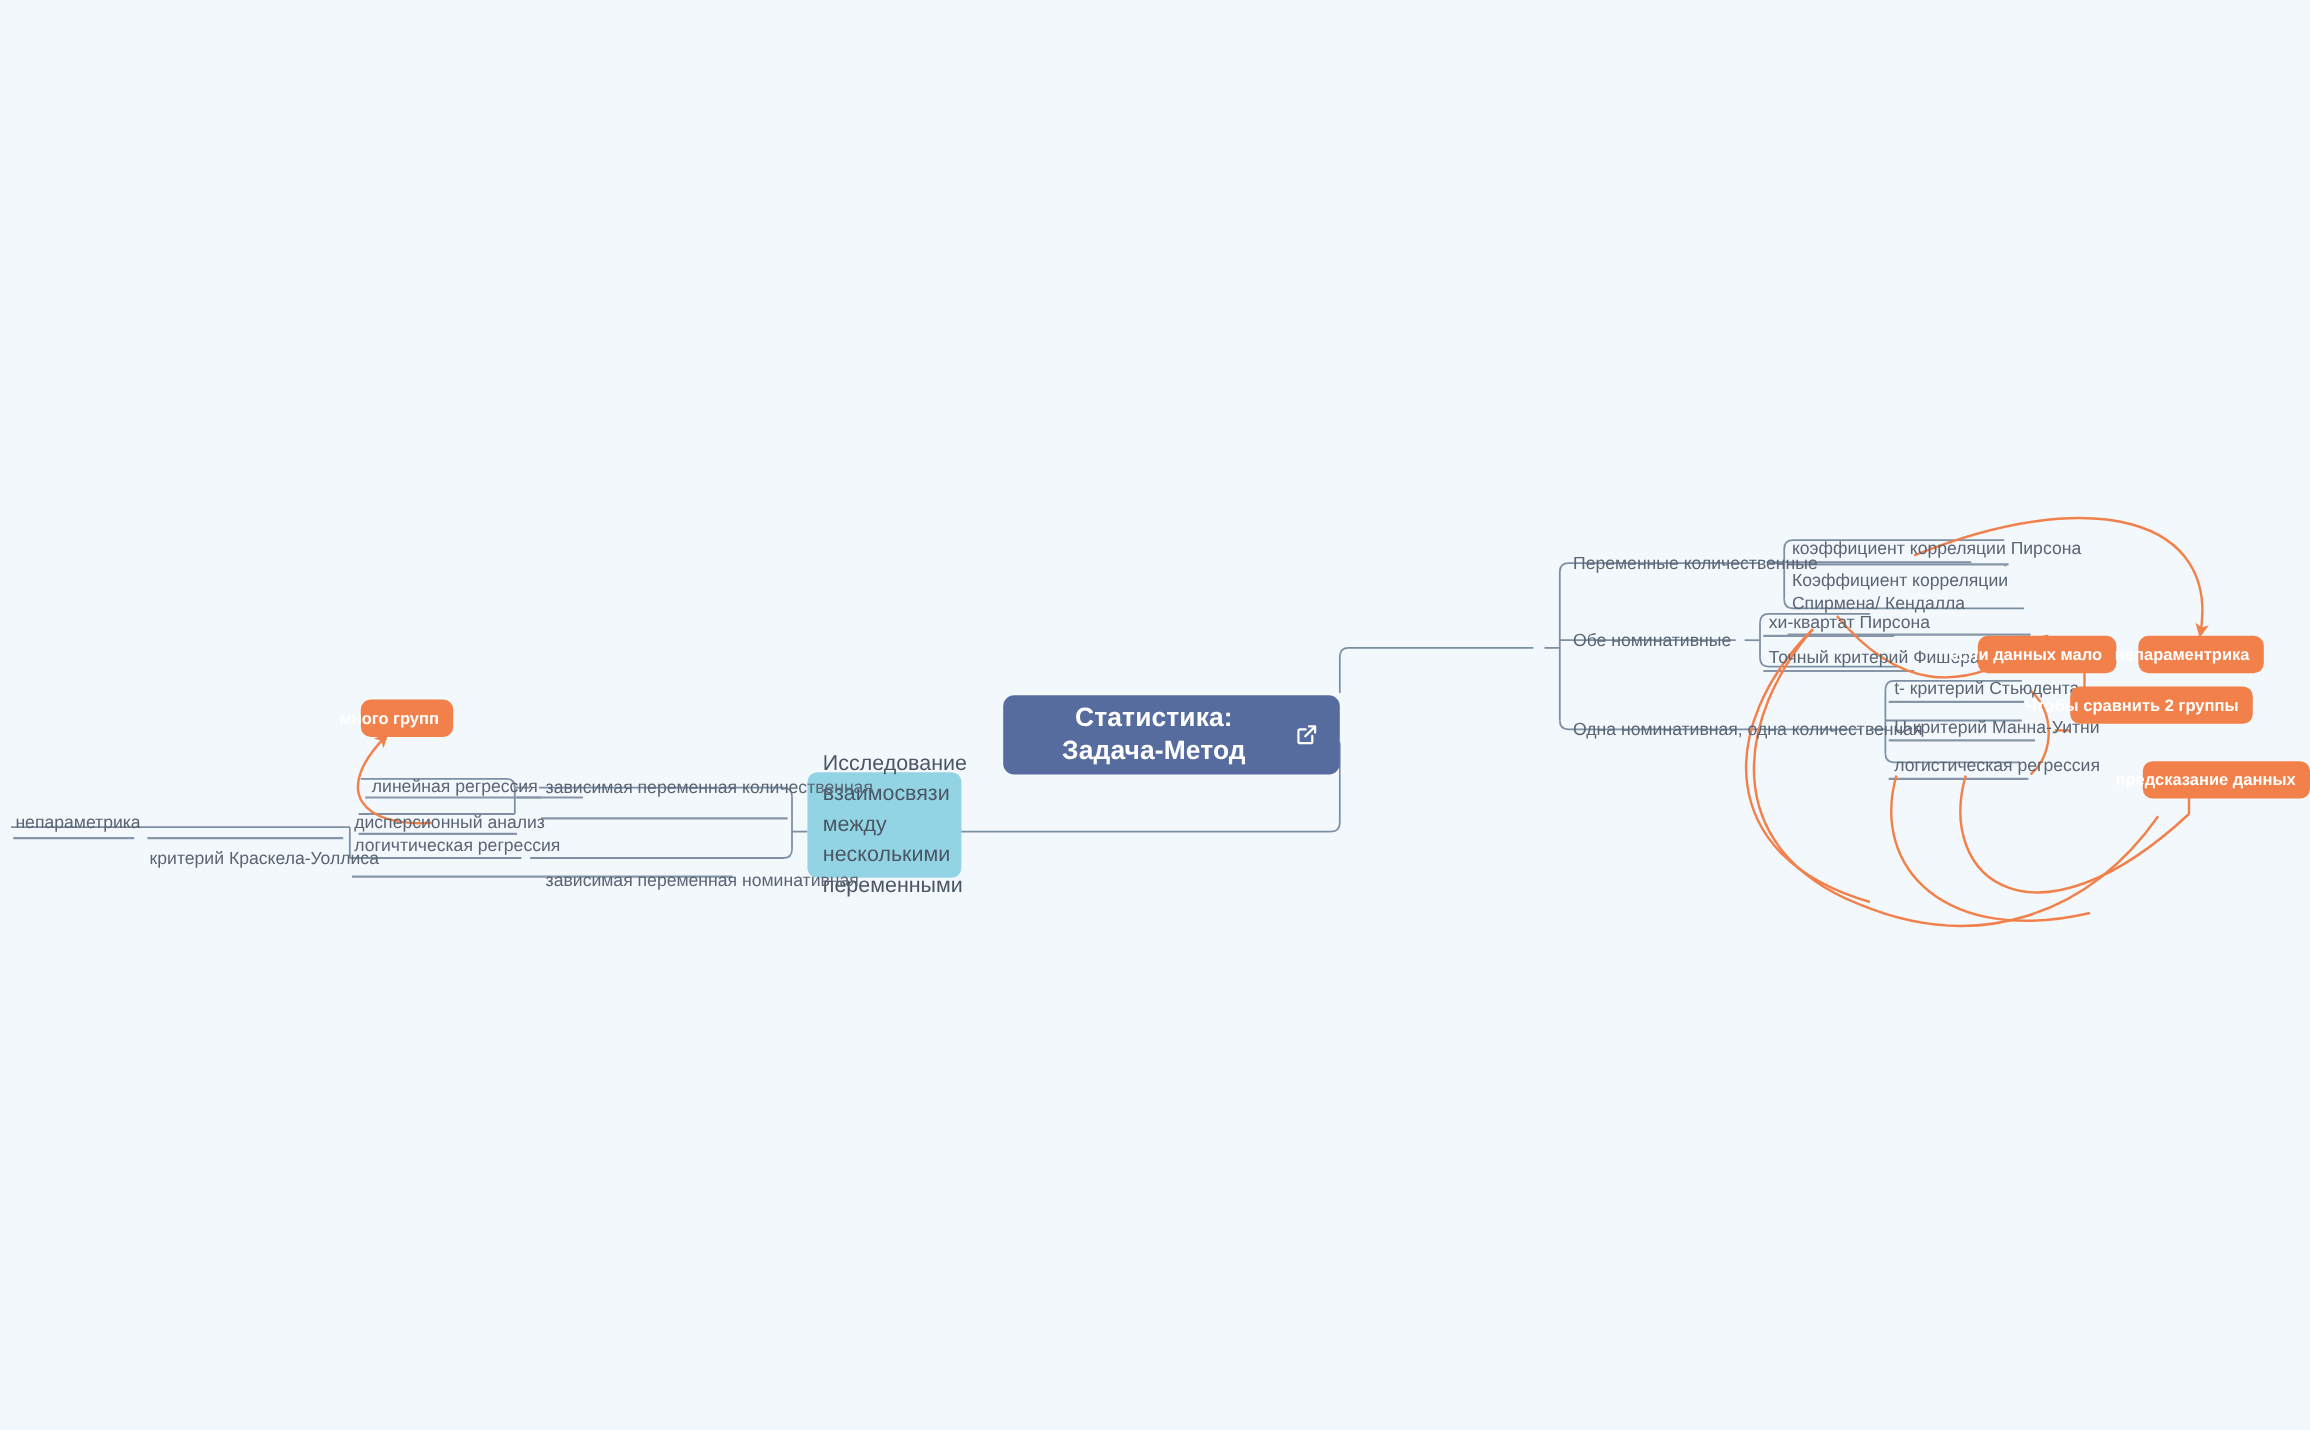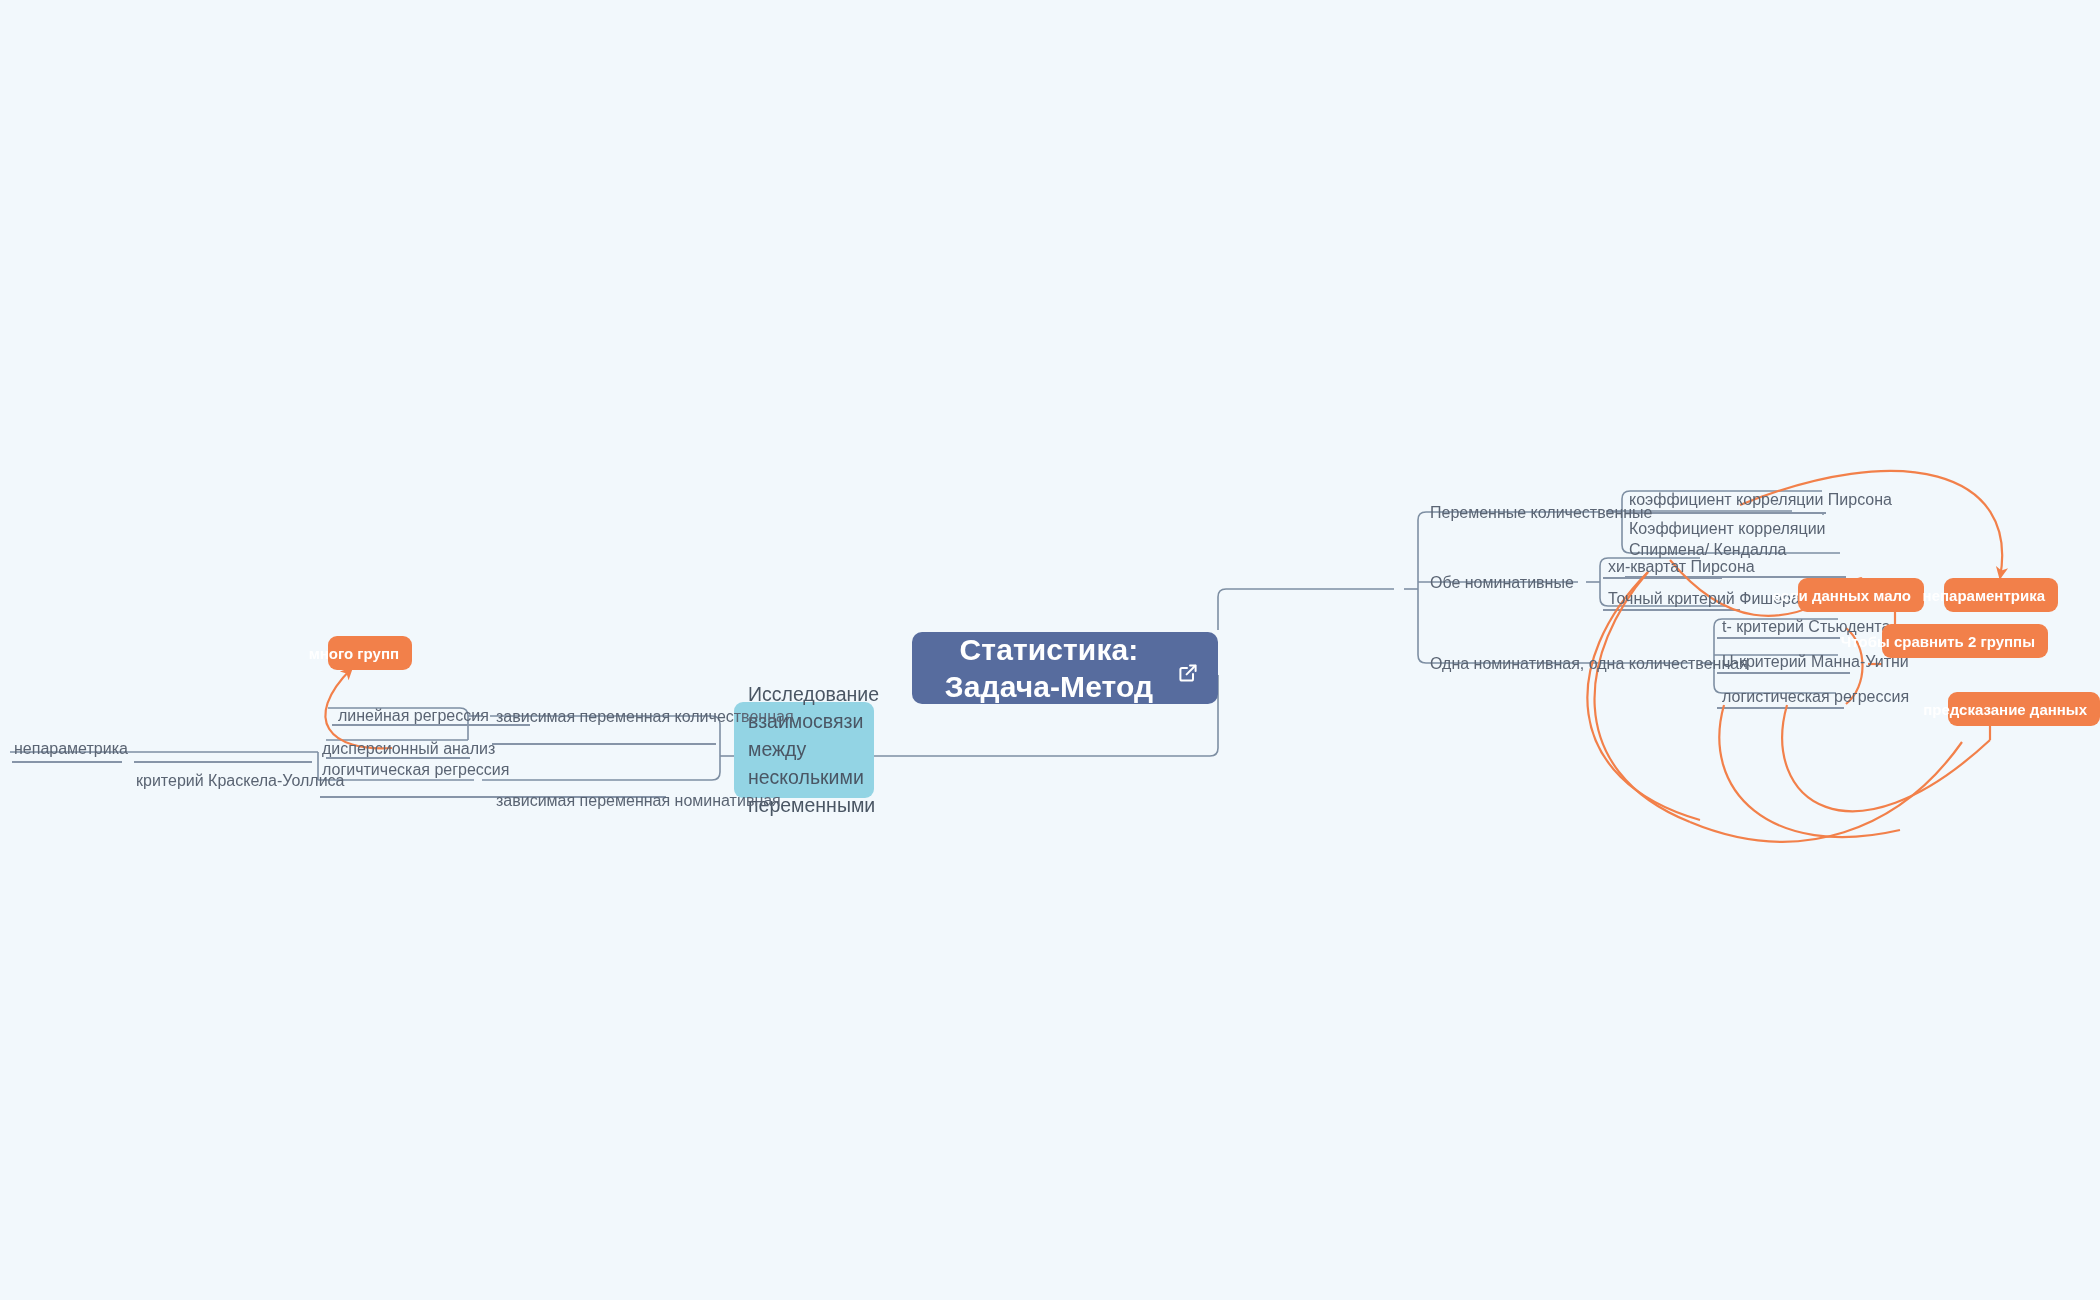--- a/index.html
+++ b/index.html
@@ -34,21 +34,21 @@
   
   .node {
     position: absolute;
     box-sizing: border-box;
   }
 
   .root-node {
     background: #576c9e;
     color: #ffffff;
     border-radius: 10px;
-    font-size: 30px;
+    font-size: 24px;
     font-weight: 700;
     line-height: 1.25;
     text-align: center;
     display: flex;
     align-items: center;
     justify-content: center;
     padding: 16px 58px 16px 26px;
     letter-spacing: .1px;
   }
   .root-node .ext-icon {

